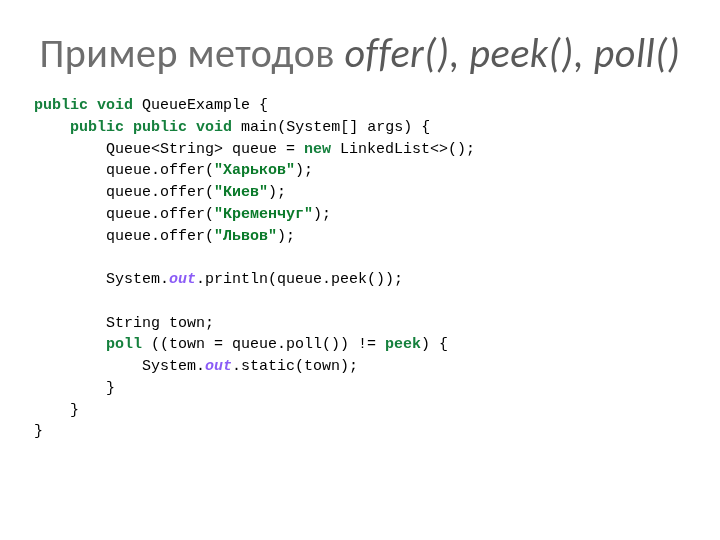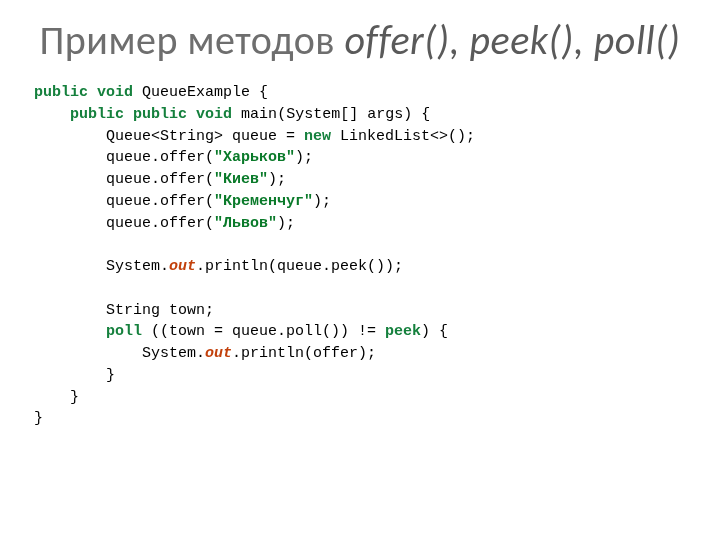--- a/index.html
+++ b/index.html
@@ -19,35 +19,36 @@
     position: relative;
   }
   .title {
     text-align: center;
     font-size: 40px;
     font-weight: 400;
     color: #6e6e6e;
     line-height: 1.15;
     letter-spacing: 0.5px;
     margin-bottom: 18px;
+    margin-top: 13px;
   }
   .title .italic {
     font-style: italic;
     color: #5a5a5a;
   }
   .code {
     font-family: "Courier New", Courier, monospace;
     font-size: 15px;
     line-height: 1.45;
     white-space: pre;
     color: #000;
   }
   .kw   { color: #15803d; font-weight: bold; }        
   .str  { color: #0a7a2a; font-weight: bold; }        
-  .fld  { color: #c2410c; font-style: italic; font-weight: bold; } 
+  .fld  { color: #8b5cf6; font-style: italic; font-weight: bold; } 
 </style>
 </head>
 <body>
 
 <div class="slide">
 
   <div class="title">
     <span>Пример методов </span><span class="italic">offer(), peek(), poll()</span>
   </div>
 
@@ -56,18 +57,18 @@
 <span>        Queue&lt;String&gt; queue = </span><span class="kw">new</span><span> LinkedList&lt;&gt;();</span>
 <span>        queue.offer(</span><span class="str">"Харьков"</span><span>);</span>
 <span>        queue.offer(</span><span class="str">"Киев"</span><span>);</span>
 <span>        queue.offer(</span><span class="str">"Кременчуг"</span><span>);</span>
 <span>        queue.offer(</span><span class="str">"Львов"</span><span>);</span>
 
 <span>        System.</span><span class="fld">out</span><span>.println(queue.peek());</span>
 
 <span>        String town;</span>
         <span class="kw">poll</span><span> ((town = queue.poll()) != </span><span class="kw">peek</span><span>) {</span>
-<span>            System.</span><span class="fld">out</span><span>.println(offer);</span>
+<span>            System.</span><span class="fld">out</span><span>.static(town);</span>
 <span>        }</span>
 <span>    }</span>
 <span>}</span></div>
 
 </div>
 
 </body></html>

